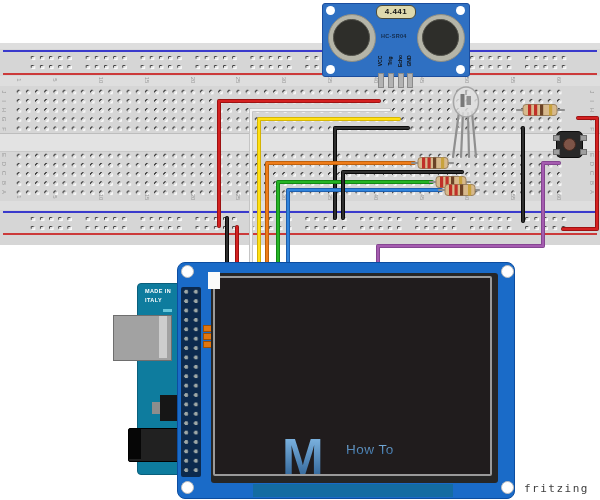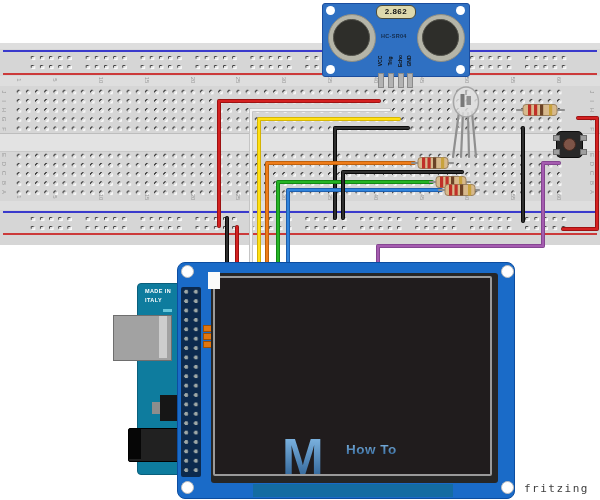--- a/index.html
+++ b/index.html
@@ -72,21 +72,21 @@
   #icsp-orange{position:absolute;left:25px;top:62px;width:16px;height:20px;}
   .ob{width:12px;height:5px;background:#e0760f;border:0.5px solid #9c4f06;margin-bottom:1px;}
   #ob-nub{position:absolute;left:12px;top:8px;width:3px;height:4px;background:#e0760f;}
   #bezel{position:absolute;left:33px;top:10px;width:287px;height:210px;background:#262626;border-radius:3px;}
   #bezel-frame{position:absolute;left:2px;top:3px;width:279px;height:200px;border:2px solid #9a9a9a;
     background:#201c1d;border-radius:2px;box-sizing:border-box;}
   #bezel-notch{position:absolute;left:-3px;top:-1px;width:12px;height:17px;background:#fafafa;}
   
   .grad-text{background:linear-gradient(#85bce8,#2b5f93);-webkit-background-clip:text;background-clip:text;color:transparent;}
   #wm-logo{position:absolute;left:104px;top:170px;font-size:50px;font-weight:bold;line-height:48px;}
-  #wm-line1{position:absolute;left:168px;top:179px;font-size:13.5px;font-weight:bold;letter-spacing:.5px;}
+  #wm-line1{position:absolute;left:168px;top:179px;font-size:13.5px;font-weight:normal;letter-spacing:.5px;}
   #wm-line2{position:absolute;left:140px;top:198px;font-size:14px;font-weight:bold;letter-spacing:.2px;}
   #wm-band{position:absolute;left:75px;top:221px;width:200px;height:13px;background:rgba(10,110,100,.38);}
   #wm-url{position:absolute;left:92px;top:222.5px;width:170px;text-align:center;
     font-family:"DejaVu Sans Mono",monospace;font-size:8px;font-weight:bold;color:#0a453c;letter-spacing:1px;white-space:nowrap;}
   
   #fritzing{position:absolute;left:524px;top:482px;font-family:"DejaVu Sans Mono",monospace;
     font-size:11px;color:#3e3e3e;letter-spacing:1.5px;z-index:1;}
 </style>
 </head>
 <body>
@@ -258,21 +258,21 @@
     <div class="s-hole" style="left:3px;top:2px"></div>
     <div class="s-hole" style="left:133px;top:2px"></div>
     <div class="s-hole" style="left:3px;top:61px"></div>
     <div class="s-hole" style="left:133px;top:61px"></div>
     <div class="xducer" style="left:5px;top:10px">
         <div class="xducer-in"></div>
       </div>
     <div class="xducer" style="left:94px;top:10px">
         <div class="xducer-in"></div>
       </div>
-    <div id="crystal">2.862</div>
+    <div id="crystal">4.441</div>
     <div id="sensor-label">HC-SR04</div>
     <div class="s-pin" style="left:55px"></div>
     <div class="s-pin" style="left:65px"></div>
     <div class="s-pin" style="left:75px"></div>
     <div class="s-pin" style="left:84px"></div>
     <span class="s-pinlab" style="left:57px;top:57px">VCC</span>
     <span class="s-pinlab" style="left:67px;top:57px">Trig</span>
     <span class="s-pinlab" style="left:77px;top:57px">Echo</span>
     <span class="s-pinlab" style="left:86px;top:57px">GND</span>
   </div>

